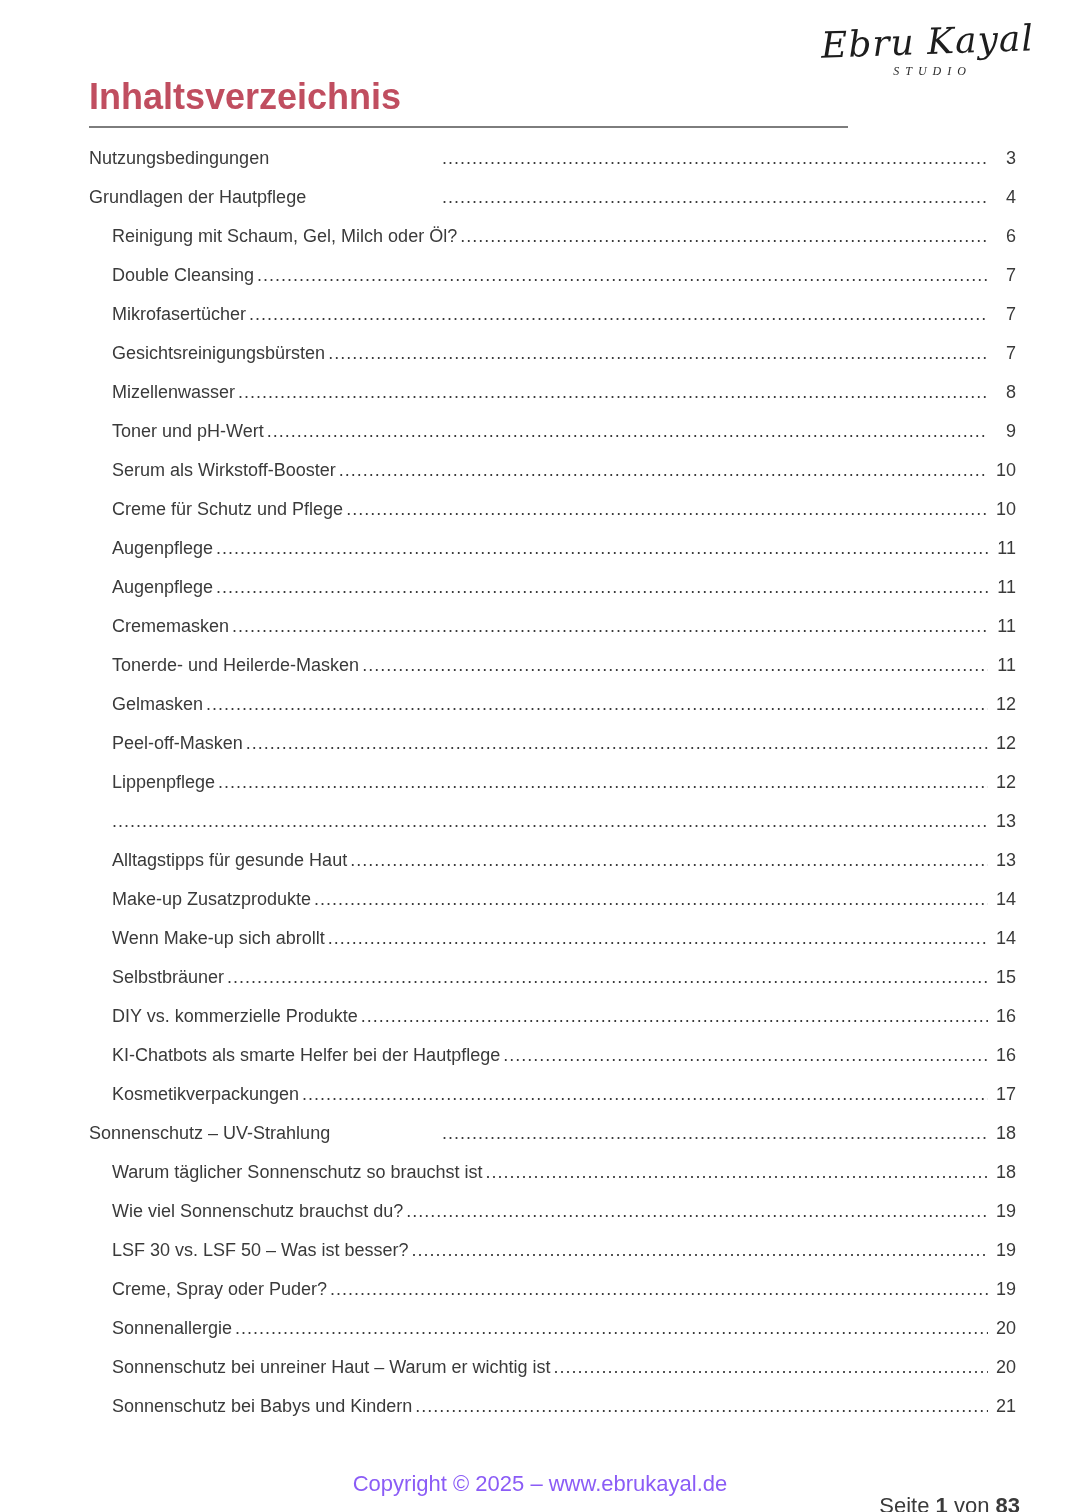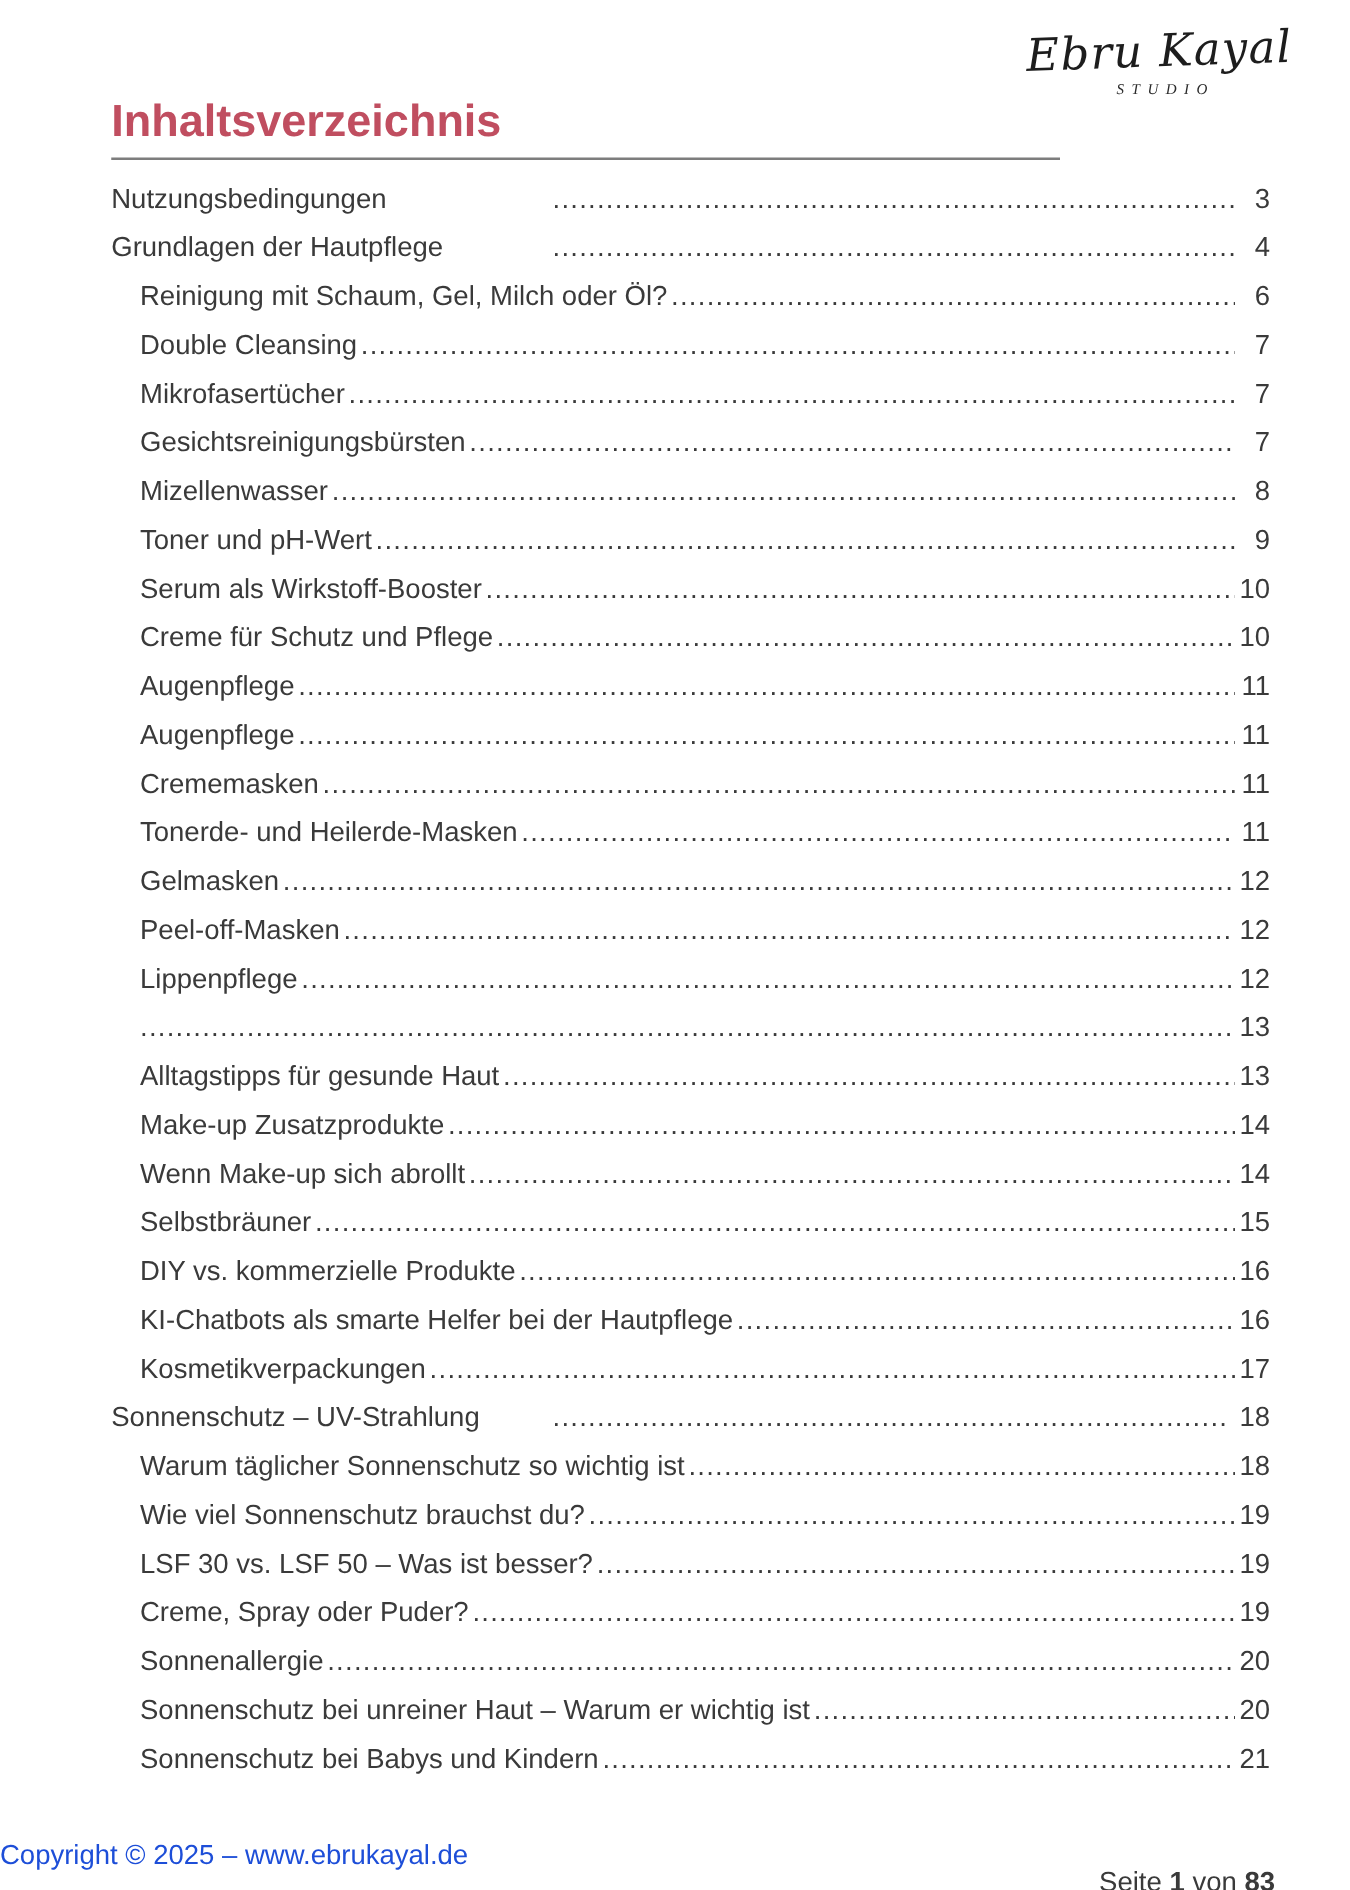--- a/index.html
+++ b/index.html
@@ -66,21 +66,21 @@
     position: absolute;
     left: 89px;
     right: 64px;
     top: 139px;
   }
   .toc-row {
     display: flex;
     align-items: flex-end;
     height: 39px;
     line-height: 39px;
-    font-size: 22px;
+    font-size: 18px;
     color: #3a3a3a;
     cursor: default;
   }
   .toc-label {
     flex: 0 0 auto;
     white-space: nowrap;
     padding-right: 3px;
   }
   .toc-row.level-1 .toc-label { min-width: 353px; }
   .toc-row.level-2 { padding-left: 23px; }
@@ -99,22 +99,23 @@
     padding-left: 2px;
   }
   .toc-row.level-1 .toc-page { padding-left: 8px; }
 
   
   .footer-copyright {
     position: absolute;
     left: 0;
     right: 0;
     top: 1471px;
+    text-align: center;
     font-size: 22px;
-    color: #1d4ed8;
+    color: #8b5cf6;
   }
   .footer-page {
     position: absolute;
     right: 60px;
     top: 1471px;
     font-size: 22px;
     color: #3a3a3a;
     white-space: nowrap;
     margin-top: 22px;
   }
@@ -283,21 +284,21 @@
     <span class="toc-page">17</span>
   </div>
 
   <div class="toc-row level-1">
     <span class="toc-label">Sonnenschutz – UV-Strahlung</span>
     <span class="toc-leader">....................................................................................................................................................................................................................................................................</span>
     <span class="toc-page">18</span>
   </div>
 
   <div class="toc-row level-2">
-    <span class="toc-label">Warum täglicher Sonnenschutz so wichtig ist</span>
+    <span class="toc-label">Warum täglicher Sonnenschutz so brauchst ist</span>
     <span class="toc-leader">....................................................................................................................................................................................................................................................................</span>
     <span class="toc-page">18</span>
   </div>
 
   <div class="toc-row level-2">
     <span class="toc-label">Wie viel Sonnenschutz brauchst du?</span>
     <span class="toc-leader">....................................................................................................................................................................................................................................................................</span>
     <span class="toc-page">19</span>
   </div>
 

